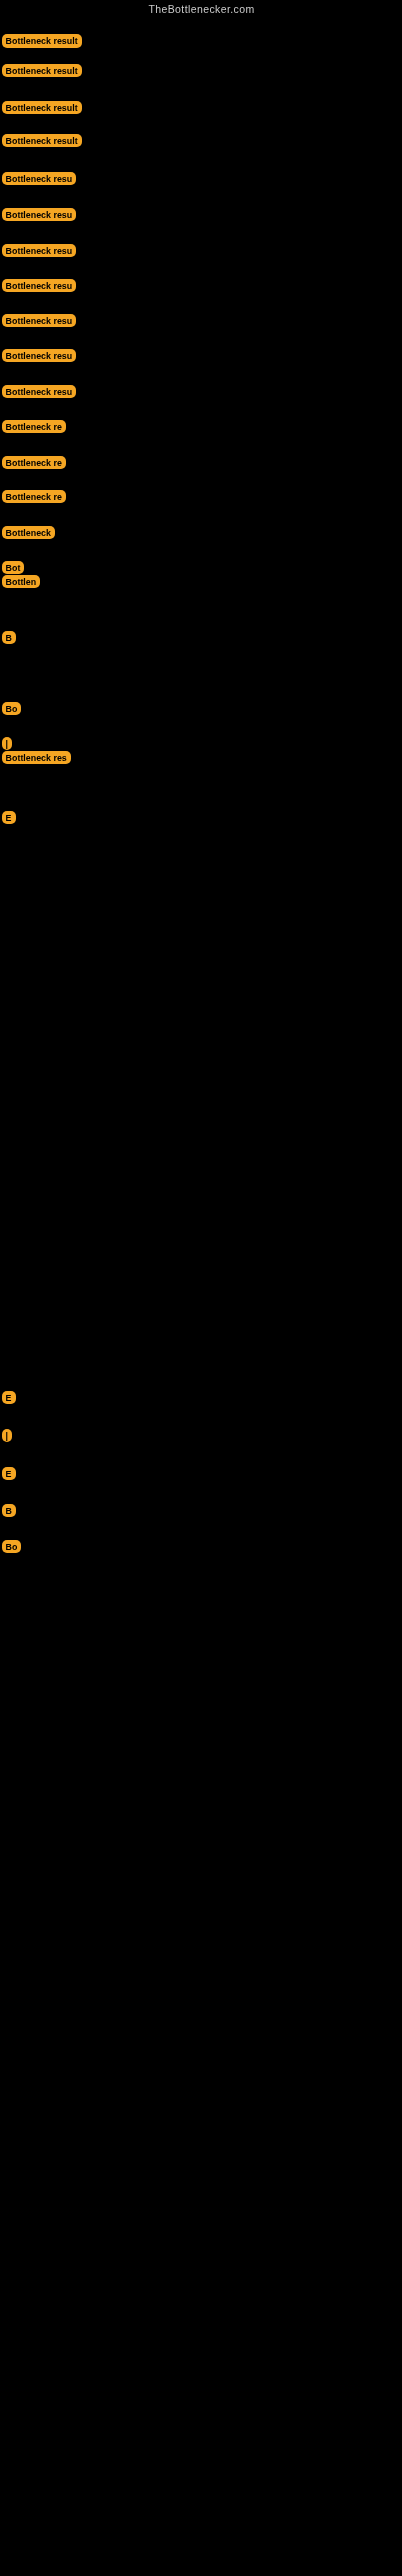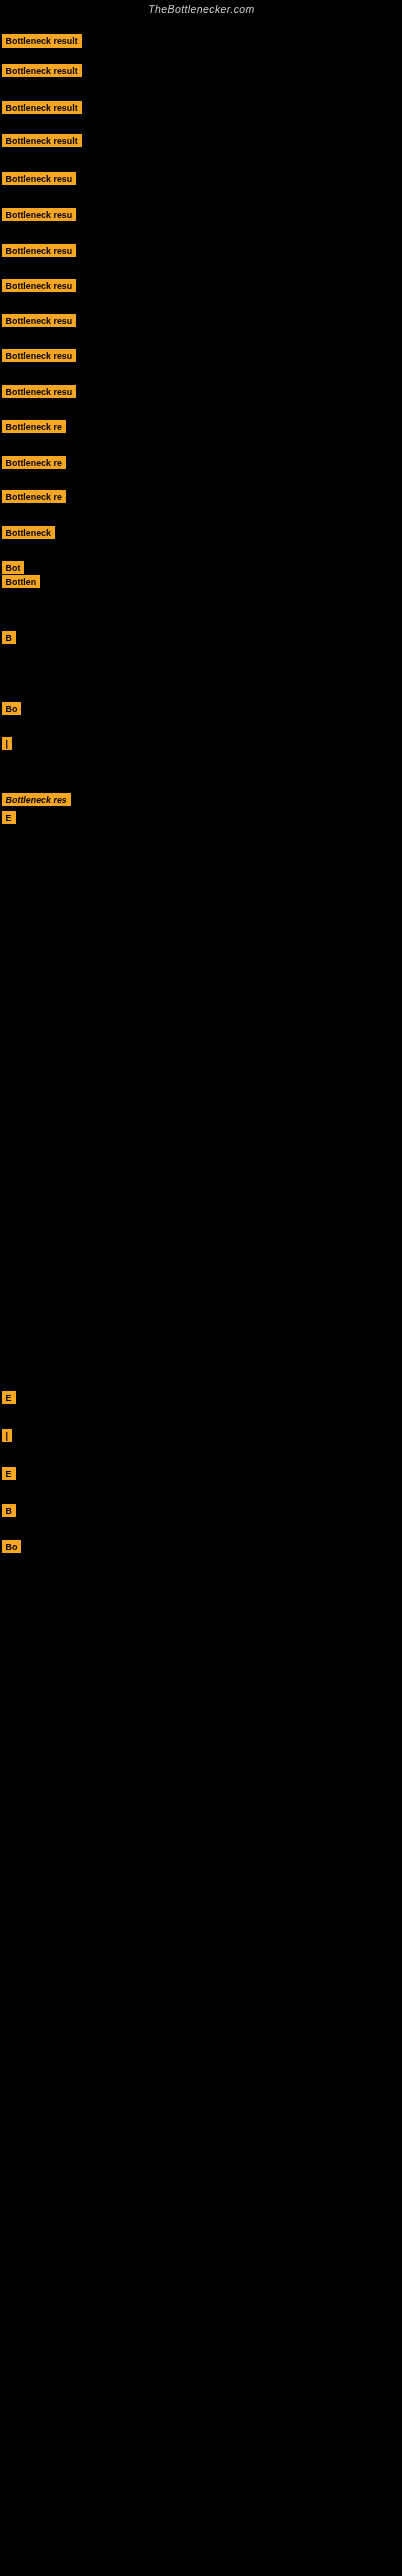--- a/index.html
+++ b/index.html
@@ -9,30 +9,29 @@
       min-height: 2576px;
       font-family: Arial, sans-serif;
       position: relative;
     }
     .site-title {
       text-align: center;
       color: #ccc;
       font-size: 10.5px;
       padding: 3.2px 0 4.8px 0;
       letter-spacing: 0.4px;
-      font-style: italic;
     }
     .badge {
       display: inline-block;
       background: #f5a623;
       color: #000;
       font-size: 8.9px;
       font-weight: bold;
       padding: 1.6px 4px;
-      border-radius: 0;
+      border-radius: 5px;
       white-space: nowrap;
       position: absolute;
       left: 1.6px;
     }
   </style>
 </head>
 <body>
 
 <div class="site-title">TheBottlenecker.com</div>
 
@@ -50,21 +49,21 @@
     <div class="badge" style="top: 365px; max-width: 85px;">Bottleneck resu</div>
     <div class="badge" style="top: 400px; max-width: 76px;">Bottleneck re</div>
     <div class="badge" style="top: 436px; max-width: 76px;">Bottleneck re</div>
     <div class="badge" style="top: 470px; max-width: 76px;">Bottleneck re</div>
     <div class="badge" style="top: 506px; max-width: 63px;">Bottleneck</div>
     <div class="badge" style="top: 541px; max-width: 34px;">Bot</div>
     <div class="badge" style="top: 555px; max-width: 52px;">Bottlen</div>
     <div class="badge" style="top: 611px; max-width: 19.3px;">B</div>
     <div class="badge" style="top: 682px; max-width: 22.5px;">Bo</div>
     <div class="badge" style="top: 717px; max-width: 14.5px;">|</div>
-    <div class="badge" style="top: 773px; max-width: 85px; font-style: italic;">Bottleneck res</div>
+    <div class="badge" style="top: 731px; max-width: 85px;">Bottleneck res</div>
     <div class="badge" style="top: 791px; max-width: 17.7px;">E</div>
     <div class="badge" style="top: 1371px; max-width: 17.7px;">E</div>
     <div class="badge" style="top: 1409px; max-width: 14.5px;">|</div>
     <div class="badge" style="top: 1447px; max-width: 17.7px;">E</div>
     <div class="badge" style="top: 1484px; max-width: 19.3px;">B</div>
     <div class="badge" style="top: 1520px; max-width: 22.5px;">Bo</div>
   </div>
 
 
 </body></html>

